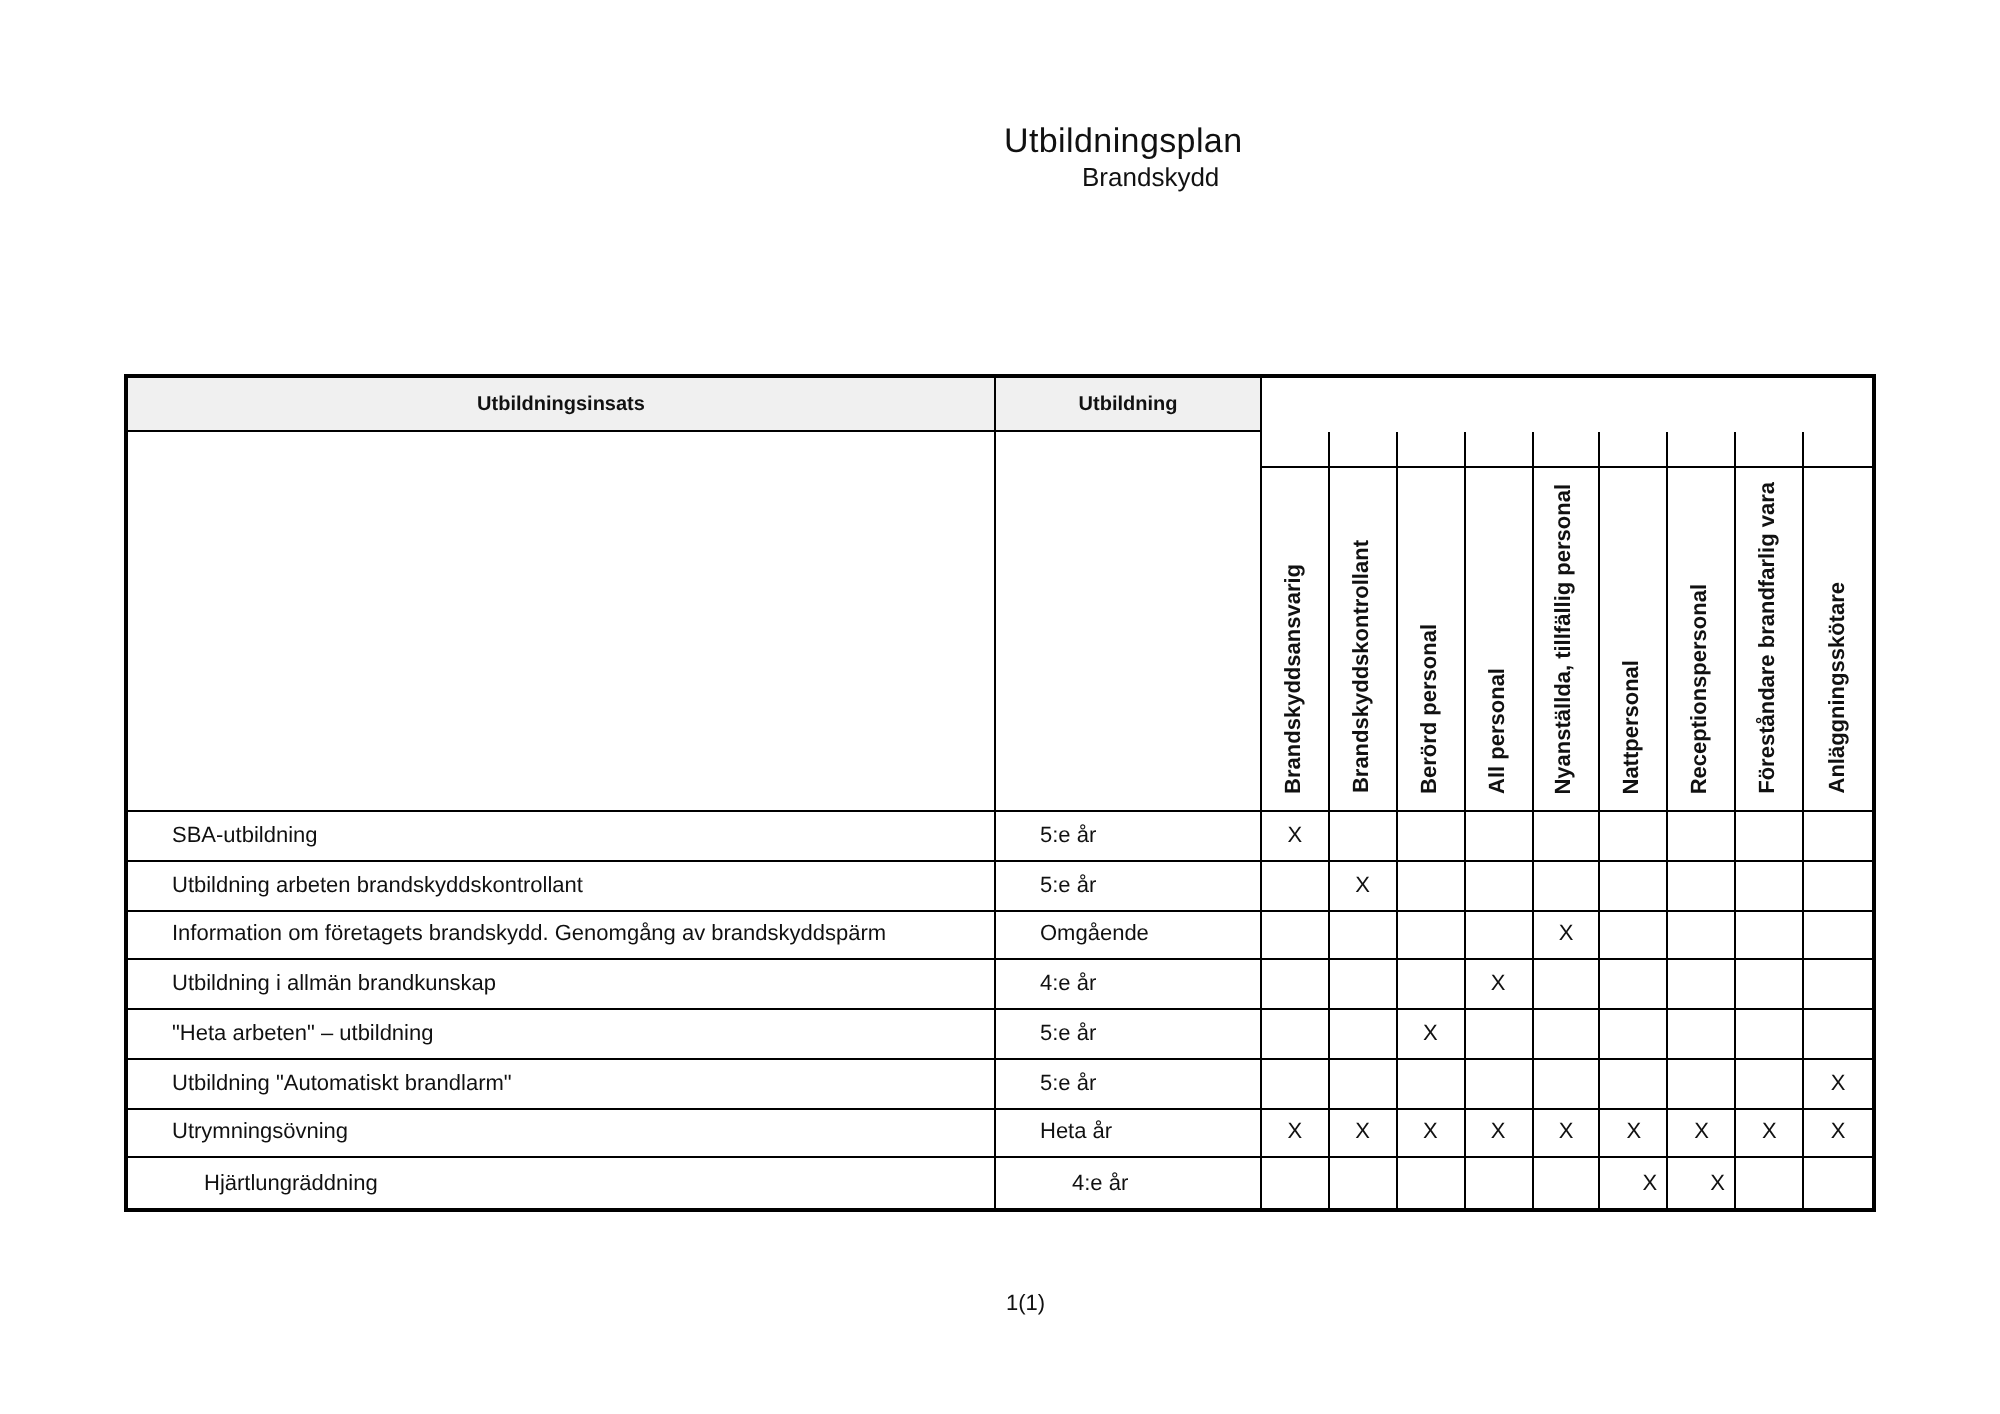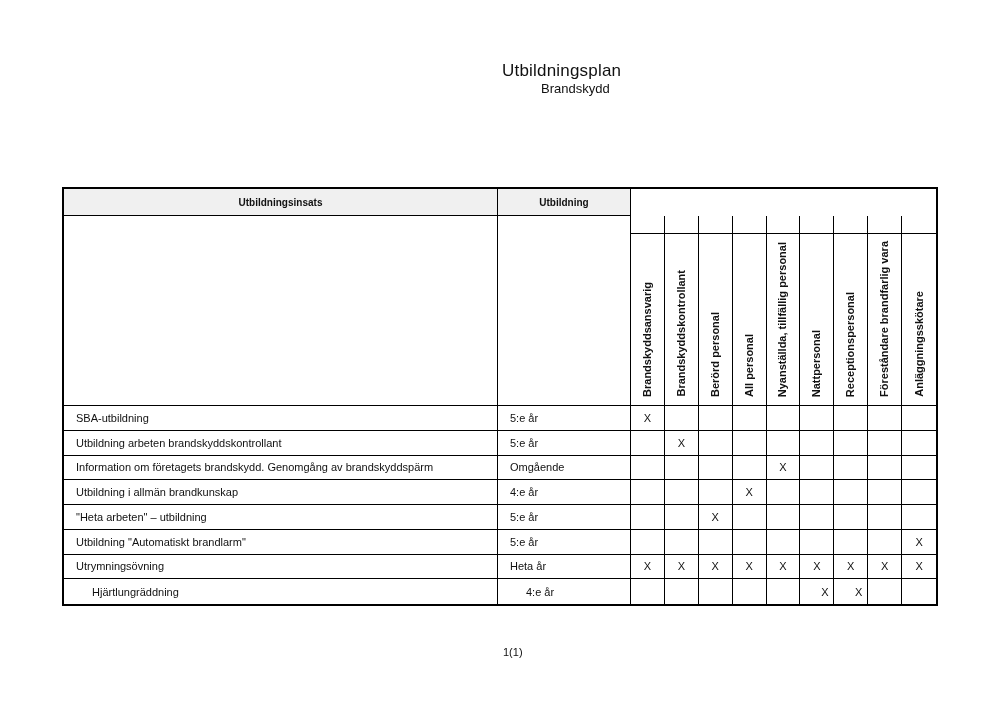--- a/index.html
+++ b/index.html
@@ -55,21 +55,21 @@
   }
   .cat-cell .vtext{
     writing-mode:vertical-rl;
     transform:rotate(180deg);
     font-weight:bold;
     font-size:11px;
     white-space:nowrap;
     line-height:1;
   }
 
-  .txt-cell{padding-left:12px;}
+  .txt-cell{padding-left:22px;}
   .mark-cell{justify-content:center;}
 
   
   .page-number{position:absolute;left:503px;top:646px;font-size:11px;}
 </style>
 </head>
 <body>
 
 <div class="title-block">
   <div class="doc-title">Utbildningsplan</div>

